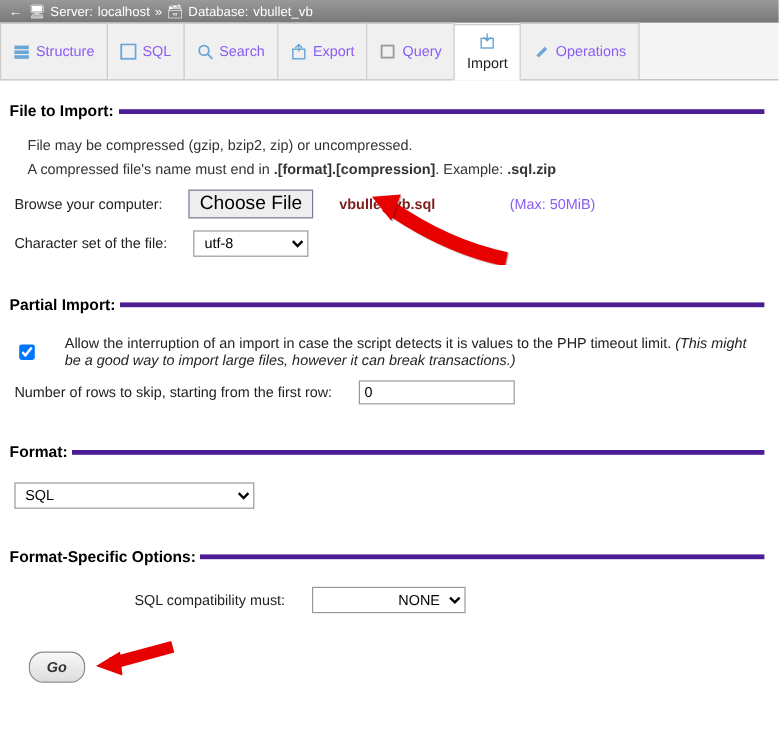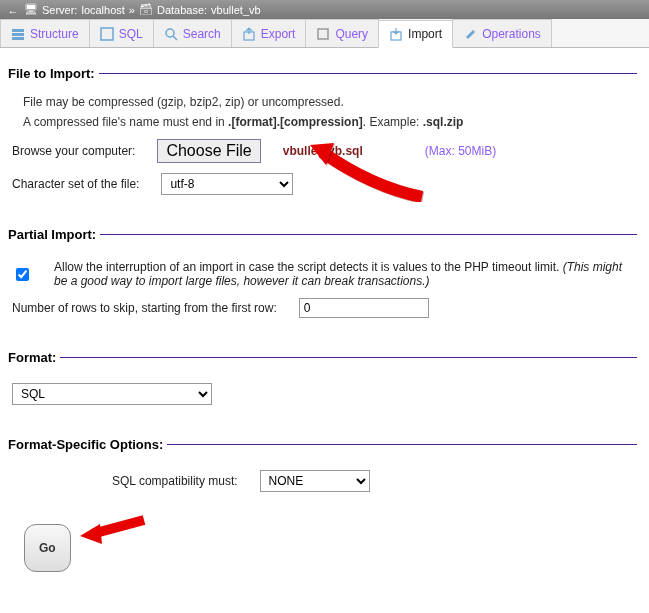--- a/index.html
+++ b/index.html
@@ -43,26 +43,27 @@
     cursor: pointer;
     color: #8b5cf6;
     font-size: 12px;
   }
   .tab.active {
     background: #fff;
     border-bottom: 1px solid #fff;
     position: relative;
     top: 1px;
     color: #222;
+    flex-direction: column;
   }
   .tab .ticon { width:14px; height:14px; display:inline-flex; align-items:center; justify-content:center; }
   .content { padding: 8px 12px 20px 12px; }
   fieldset {
     border: none;
-    border-top: 1px solid #4c1d95;
+    border-top: 4px solid #4c1d95;
     margin: 10px 0 18px 0;
     padding: 8px 0 4px 0;
   }
   legend {
     font-weight: bold;
     font-size: 13px;
     padding: 0 4px 0 0;
     color: #000;
     margin-left: -4px;
   }
@@ -78,36 +79,37 @@
   }
   .filename { color:#7f1d1d;font-weight:bold; }
   .maxlabel { margin-left: 40px; color:#8b5cf6;}
   select, input[type=text] {
     font-family: Arial;
     font-size: 12px;
     padding: 2px 4px;
     border: 1px solid #999;
     background:#fff;
   }
-  select.charset { width: 132px; }
+  select.charset { width: 96px; }
   input.rows { width: 130px; }
   select.format { width: 200px; }
-  select.compat { width: 110px; }
+  select.compat { width: 128px; text-align: right; }
   .italic { font-style: italic; }
   .indent { padding-left: 100px; }
   .indent2 { padding-left: 160px; }
   .go-btn {
-    padding: 16px 14px;
+    padding: 5px 14px;
     border: 1px solid #888;
     border-radius: 12px;
     background: linear-gradient(#f8f8f8, #ddd);
     font-weight: bold;
     cursor: pointer;
     font-size:12px;
     color:#333;
+    font-style:italic;
   }
   code.tt { font-family: "Courier New", monospace; font-size: 12px; }
   .arrow {
     position: absolute;
     pointer-events: none;
   }
   .rel { position: relative; }
 </style>
 </head>
 <body>

